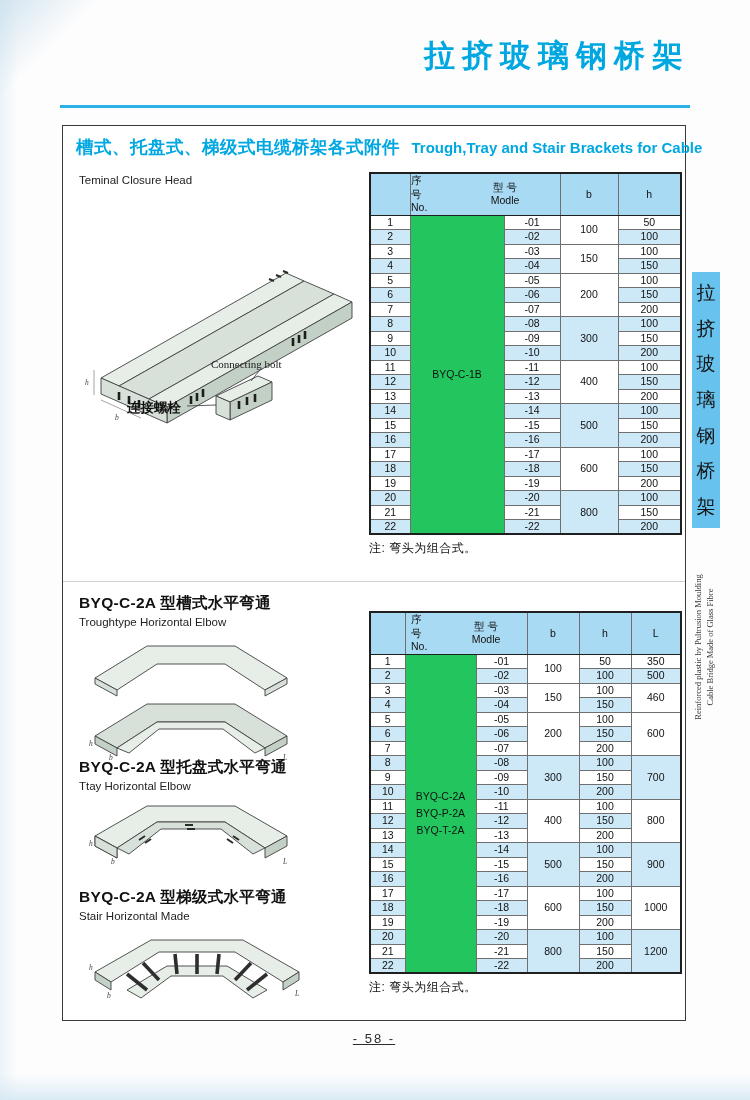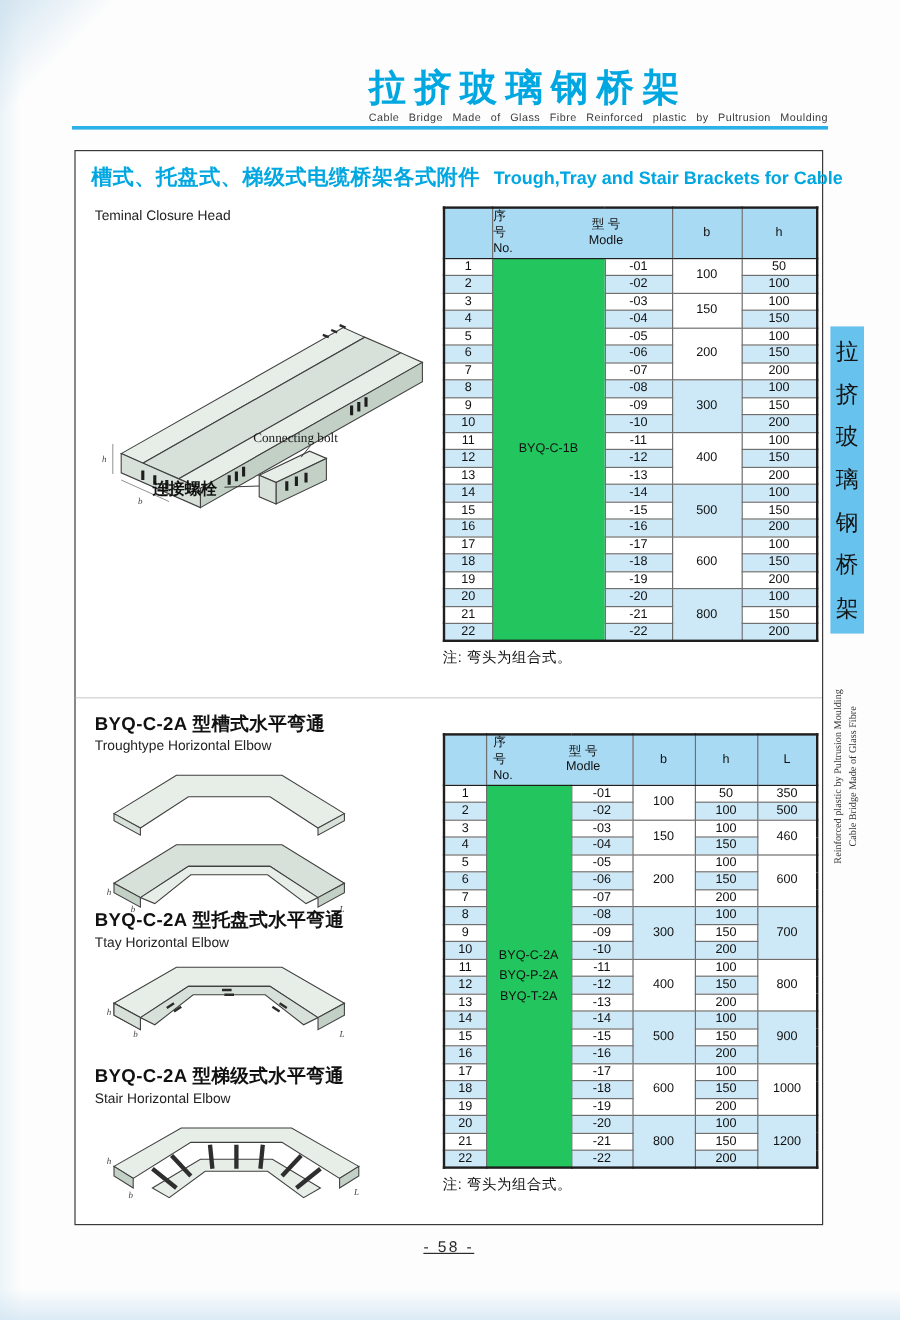--- a/index.html
+++ b/index.html
@@ -12,21 +12,21 @@
   .page {
     position:relative; width:750px; height:1100px;
     background:
       linear-gradient(135deg, rgba(203,224,238,.85) 0px, rgba(255,255,255,0) 70px),
       linear-gradient(to top, rgba(210,230,242,.8) 0px, rgba(255,255,255,0) 26px),
       linear-gradient(to right, rgba(222,236,245,.55) 0px, rgba(255,255,255,0) 18px),
       #fdfdfd;
   }
 
   
-  .brand-header { position:absolute; top:56px; right:60px; text-align:left; }
+  .brand-header { position:absolute; top:39px; right:60px; text-align:center; }
   .brand-title {
     font-size:31px; font-weight:bold; letter-spacing:7px;
     color:var(--brand); line-height:34px; white-space:nowrap;
   }
   .brand-sub {
     margin-top:3px; font-size:9px; color:#3c3c3c;
     letter-spacing:.4px; word-spacing:5px; white-space:nowrap;
   }
   .brand-rule { position:absolute; left:60px; right:60px; top:105px; height:3px; background:var(--rule); }
 
@@ -98,21 +98,20 @@
     text-align:center; font-size:13px; color:#2c2c2c; letter-spacing:2px;text-decoration:underline;
   }
 </style>
 </head>
 <body>
 
 <div class="page">
 
   <div class="brand-header">
     <div class="brand-title">拉挤玻璃钢桥架</div>
-    <div class="brand-sub">Cable Bridge Made of Glass Fibre Reinforced plastic by Pultrusion Moulding</div>
   </div>
   <div class="brand-rule"></div>
 
   <div class="content-box">
 
     <div class="section-title">
       <span class="cn">槽式、托盘式、梯级式电缆桥架各式附件</span>
       <span class="en">Trough,Tray and Stair Brackets for Cable</span>
     </div>
 
@@ -194,21 +193,21 @@
       <line class="dash" x1="100" y1="27" x2="108" y2="27"></line>
       <line class="dash" x1="146" y1="34" x2="152" y2="38"></line>
       <line class="dash" x1="140" y1="37" x2="146" y2="41"></line>
       <text class="dim" x="2" y="44">h</text>
       <text class="dim" x="24" y="62">b</text>
       <text class="dim" x="196" y="62">L</text>
     </svg>
 
     <div class="product" style="top:761px;">
       <div class="p-cn">BYQ-C-2A 型梯级式水平弯通</div>
-      <div class="p-en">Stair Horizontal Elbow</div>
+      <div class="p-en">Stair Horizontal Made</div>
     </div>
     <svg class="drawing" style="left:24px; top:806px;" width="235" height="94" viewBox="0 0 235 94">
       <polygon class="f-light" points="8,40 64,8 156,8 212,40 196,50 148,20 72,20 24,50"></polygon>
       <polygon class="f-light" points="40,58 80,34 140,34 180,58 166,66 136,44 84,44 54,66"></polygon>
 
       <line class="rung" x1="40" y1="42" x2="60" y2="58"></line>
       <line class="rung" x1="56" y1="31" x2="72" y2="48"></line>
       <line class="rung" x1="88" y1="22" x2="90" y2="42"></line>
       <line class="rung" x1="110" y1="22" x2="110" y2="42"></line>
       <line class="rung" x1="132" y1="22" x2="130" y2="42"></line>

